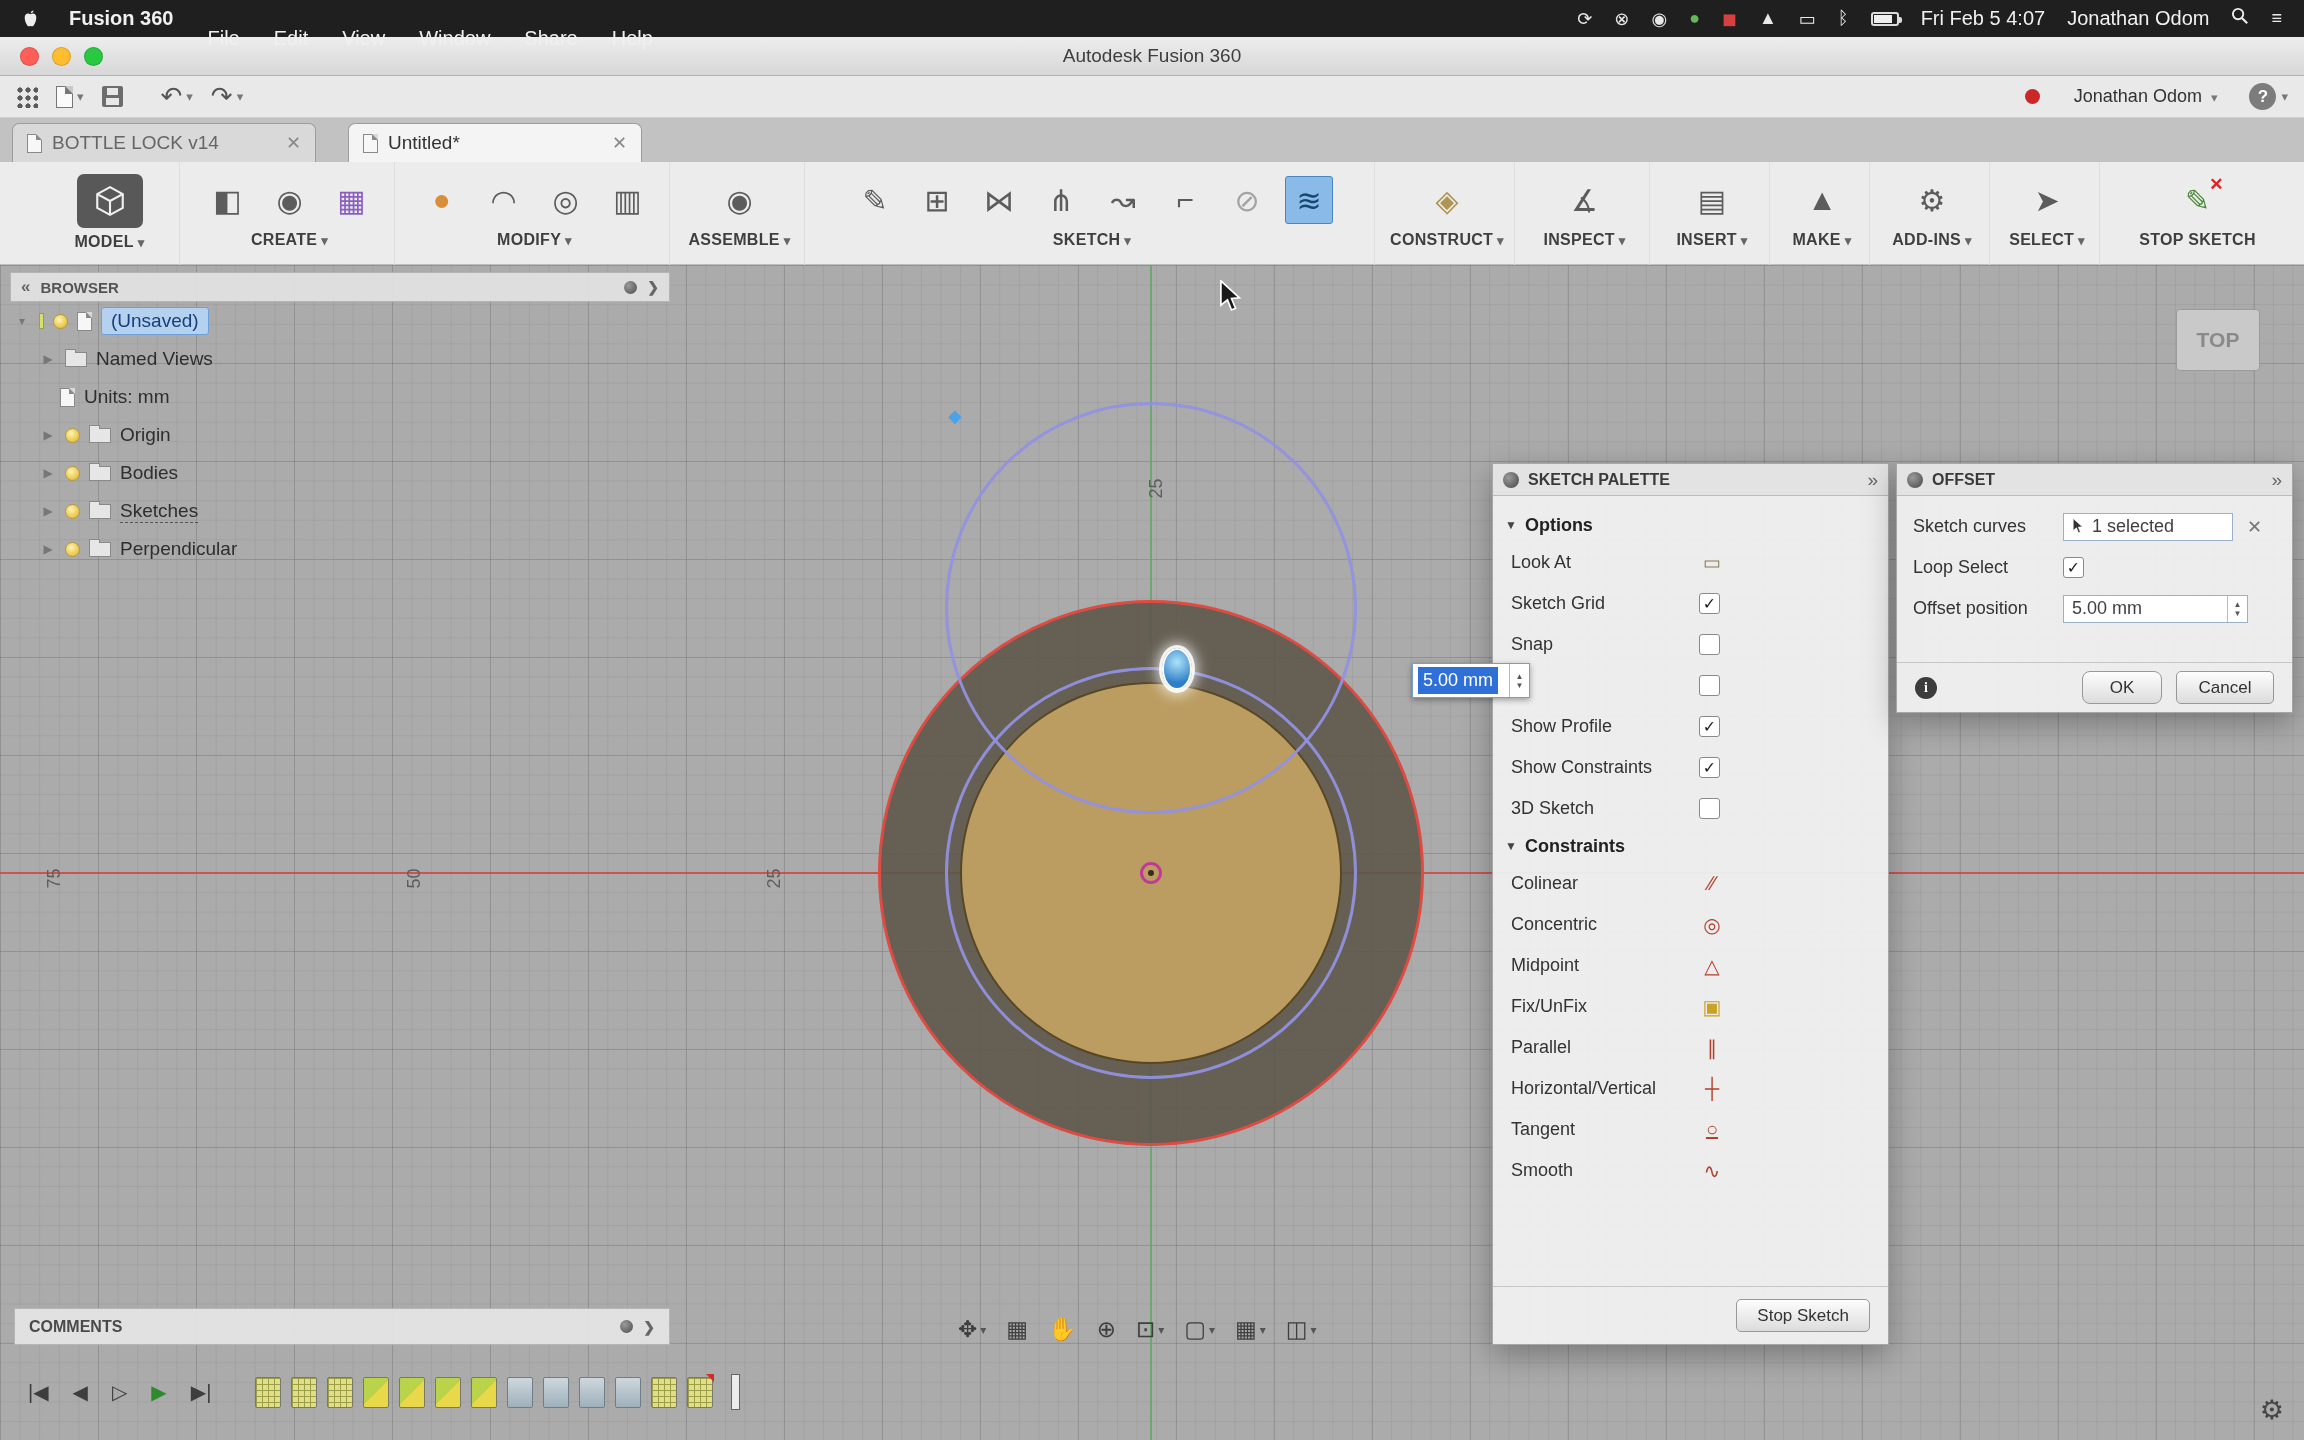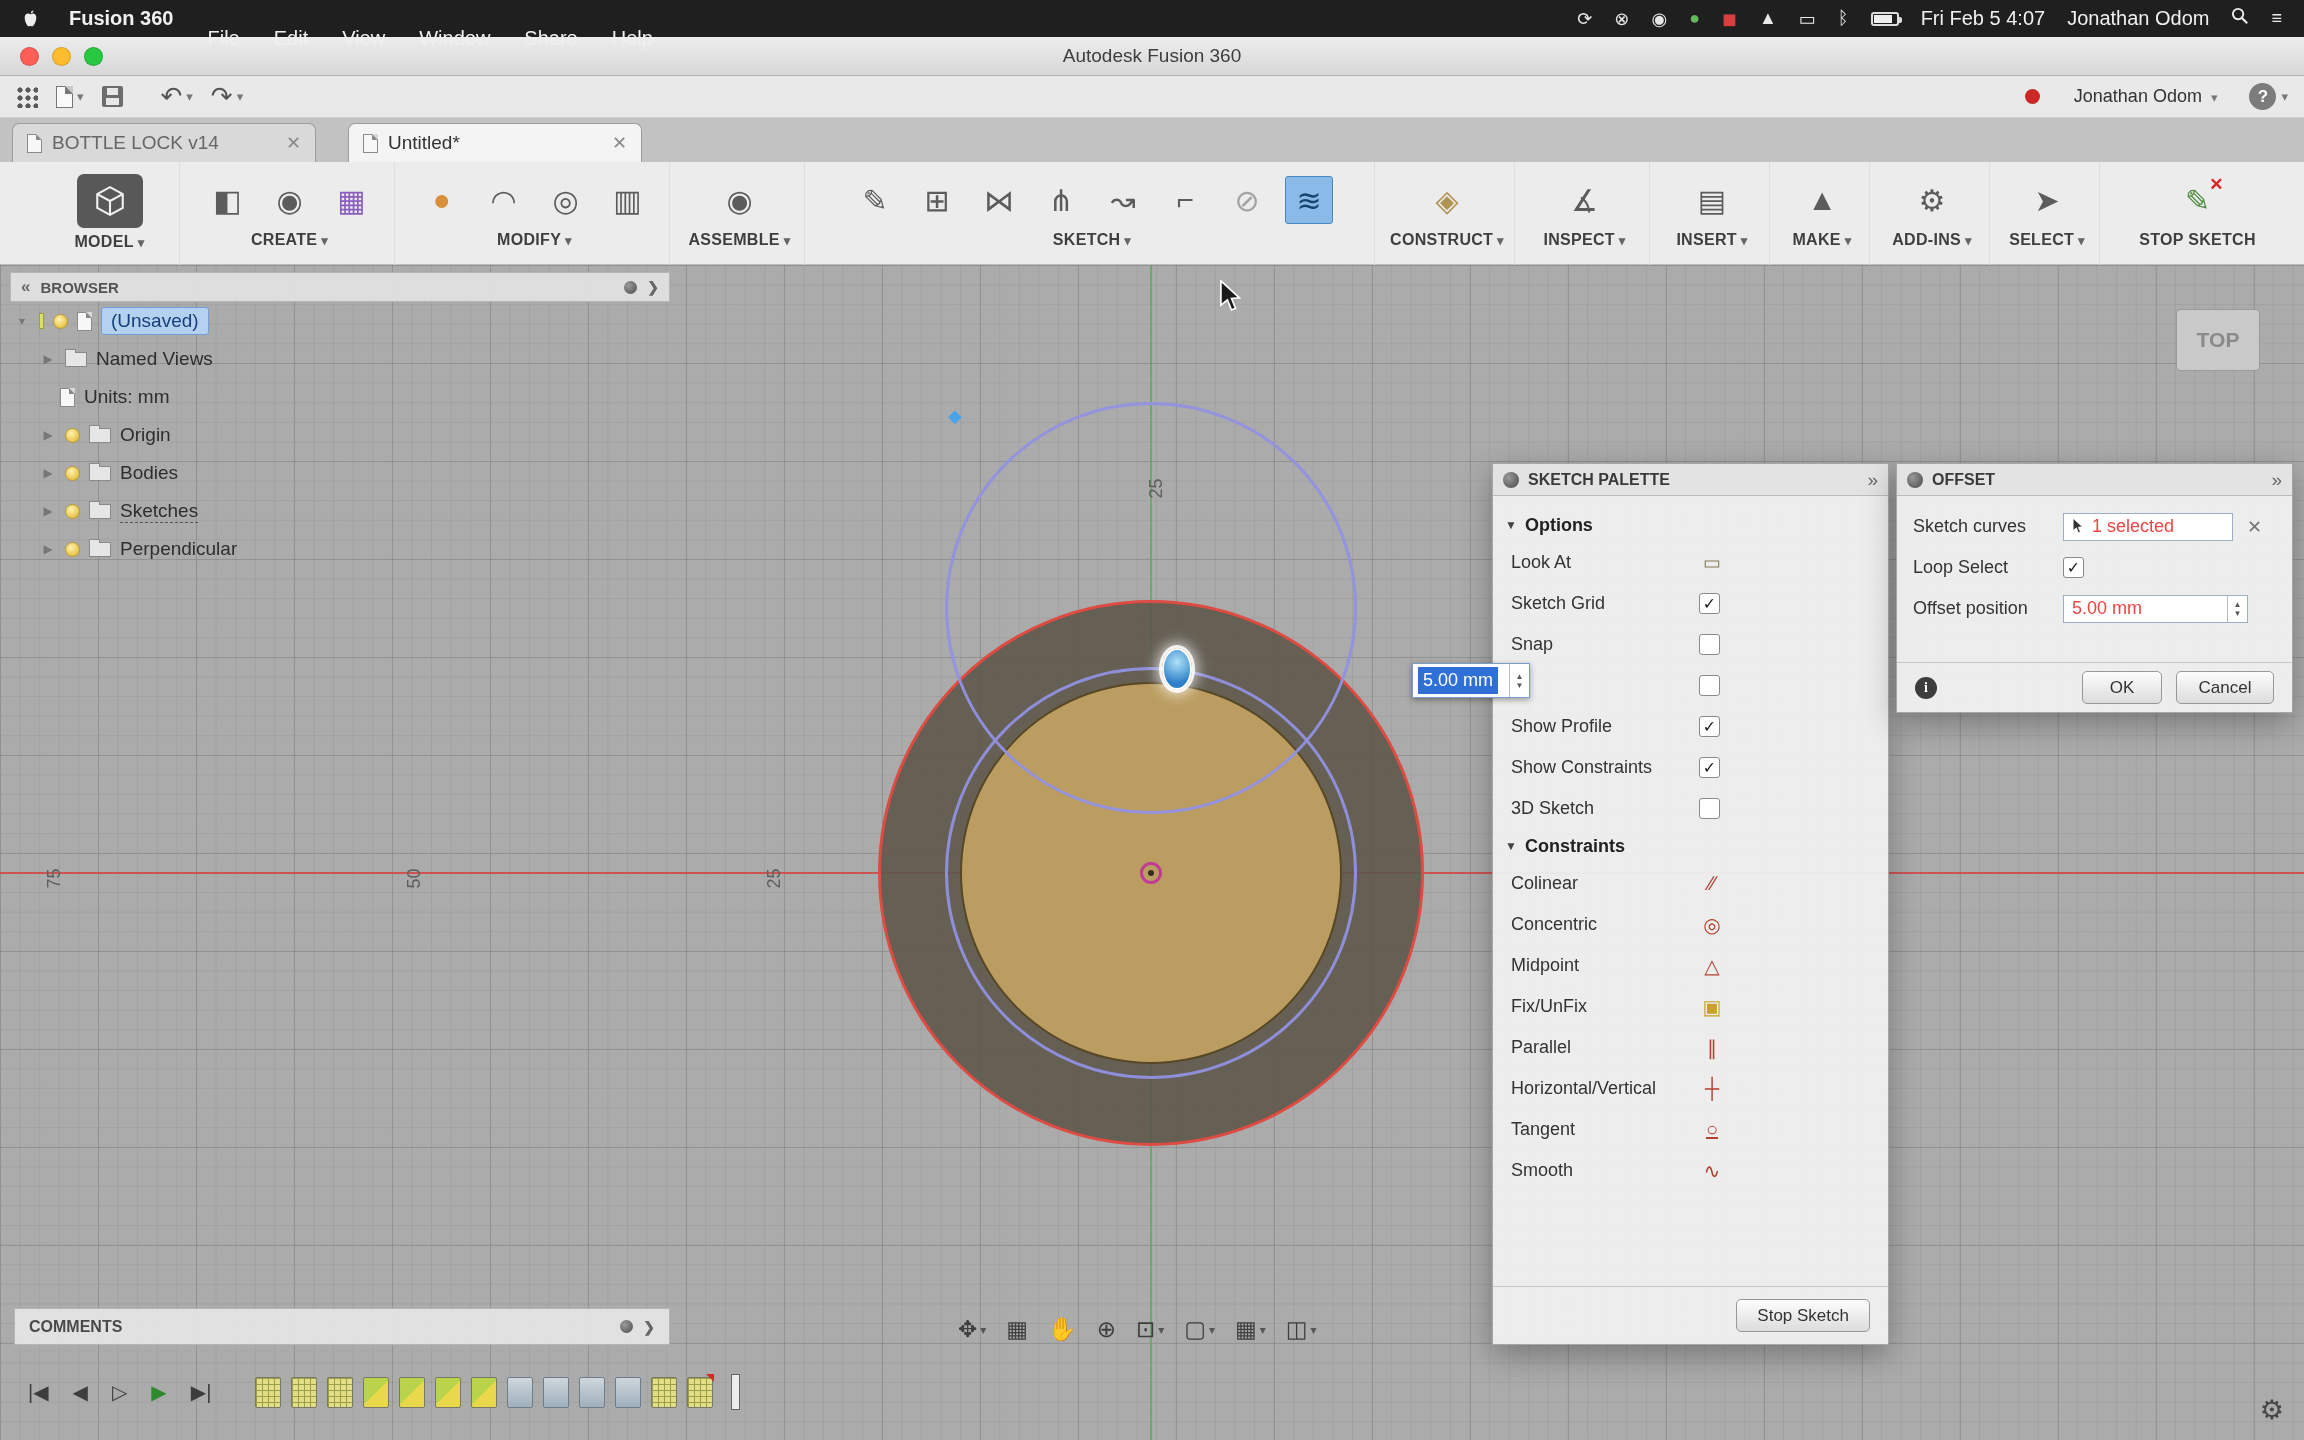--- a/index.html
+++ b/index.html
@@ -159,21 +159,21 @@
   .panel-foot { position:absolute; left:0; right:0; bottom:0; height:58px; border-top:1px solid #c6c6c6;
     display:flex; align-items:center; padding:0 18px; }
   .btn { height:33px; background:linear-gradient(#fdfdfd,#dcdcdc); border:1px solid #989898;
     border-radius:5px; font-size:17px; color:#333; display:flex; align-items:center;
     justify-content:center; padding:0 20px; }
   .info-badge { width:22px; height:22px; border-radius:50%; background:#3c3c3c; color:#fff;
     font-size:14px; font-weight:bold; display:flex; align-items:center; justify-content:center; font-family:"Liberation Serif",serif; }
   .od-row { height:41px; display:flex; align-items:center; padding:0 16px; font-size:18px; color:#333; }
   .od-label { flex:0 0 150px; }
   .field { background:#fff; border:1px solid #9aafc8; height:28px; display:flex; align-items:center;
-    padding-left:8px; font-size:18px; color:#ef4444; }
+    padding-left:8px; font-size:18px; color:#404040; }
   .sel-field { width:170px; gap:7px; }
   .pos-field { width:185px; }
   .clr-x { margin-left:14px; color:#777; font-size:18px; }
 
   
   .comments { position:absolute; left:14px; top:1308px; width:656px; height:37px;
     background:rgba(228,228,228,.95); border:1px solid #b5b5b5; display:flex; align-items:center;
     gap:10px; padding:0 14px; font-size:16px; font-weight:bold; color:#4a4a4a; z-index:7; }
   .viewctl { position:absolute; left:958px; top:1316px; display:flex; align-items:center; gap:20px;
     z-index:6; color:#3e3e3e; font-size:23px; }
@@ -575,21 +575,21 @@
       <div class="od-row">
         <span class="od-label">Offset position</span>
         <span class="field pos-field">
           <span>5.00 mm</span>
           <span class="spin"></span>
         </span>
       </div>
     </div>
     <div class="panel-foot" style="height:50px;">
       <span class="info-badge">i</span>
-      <span class="btn" style="margin-left:auto;width:80px;">OK</span>
+      <span class="btn" style="margin-left:auto;width:80px;border-radius:8px;">OK</span>
       <span class="btn" style="margin-left:14px;width:98px;">Cancel</span>
     </div>
   </div>
 
   <div class="comments">
     <span>COMMENTS</span>
     <span class="hdr-dot"></span>
     <span class="hdr-chev">❯</span>
   </div>
 

